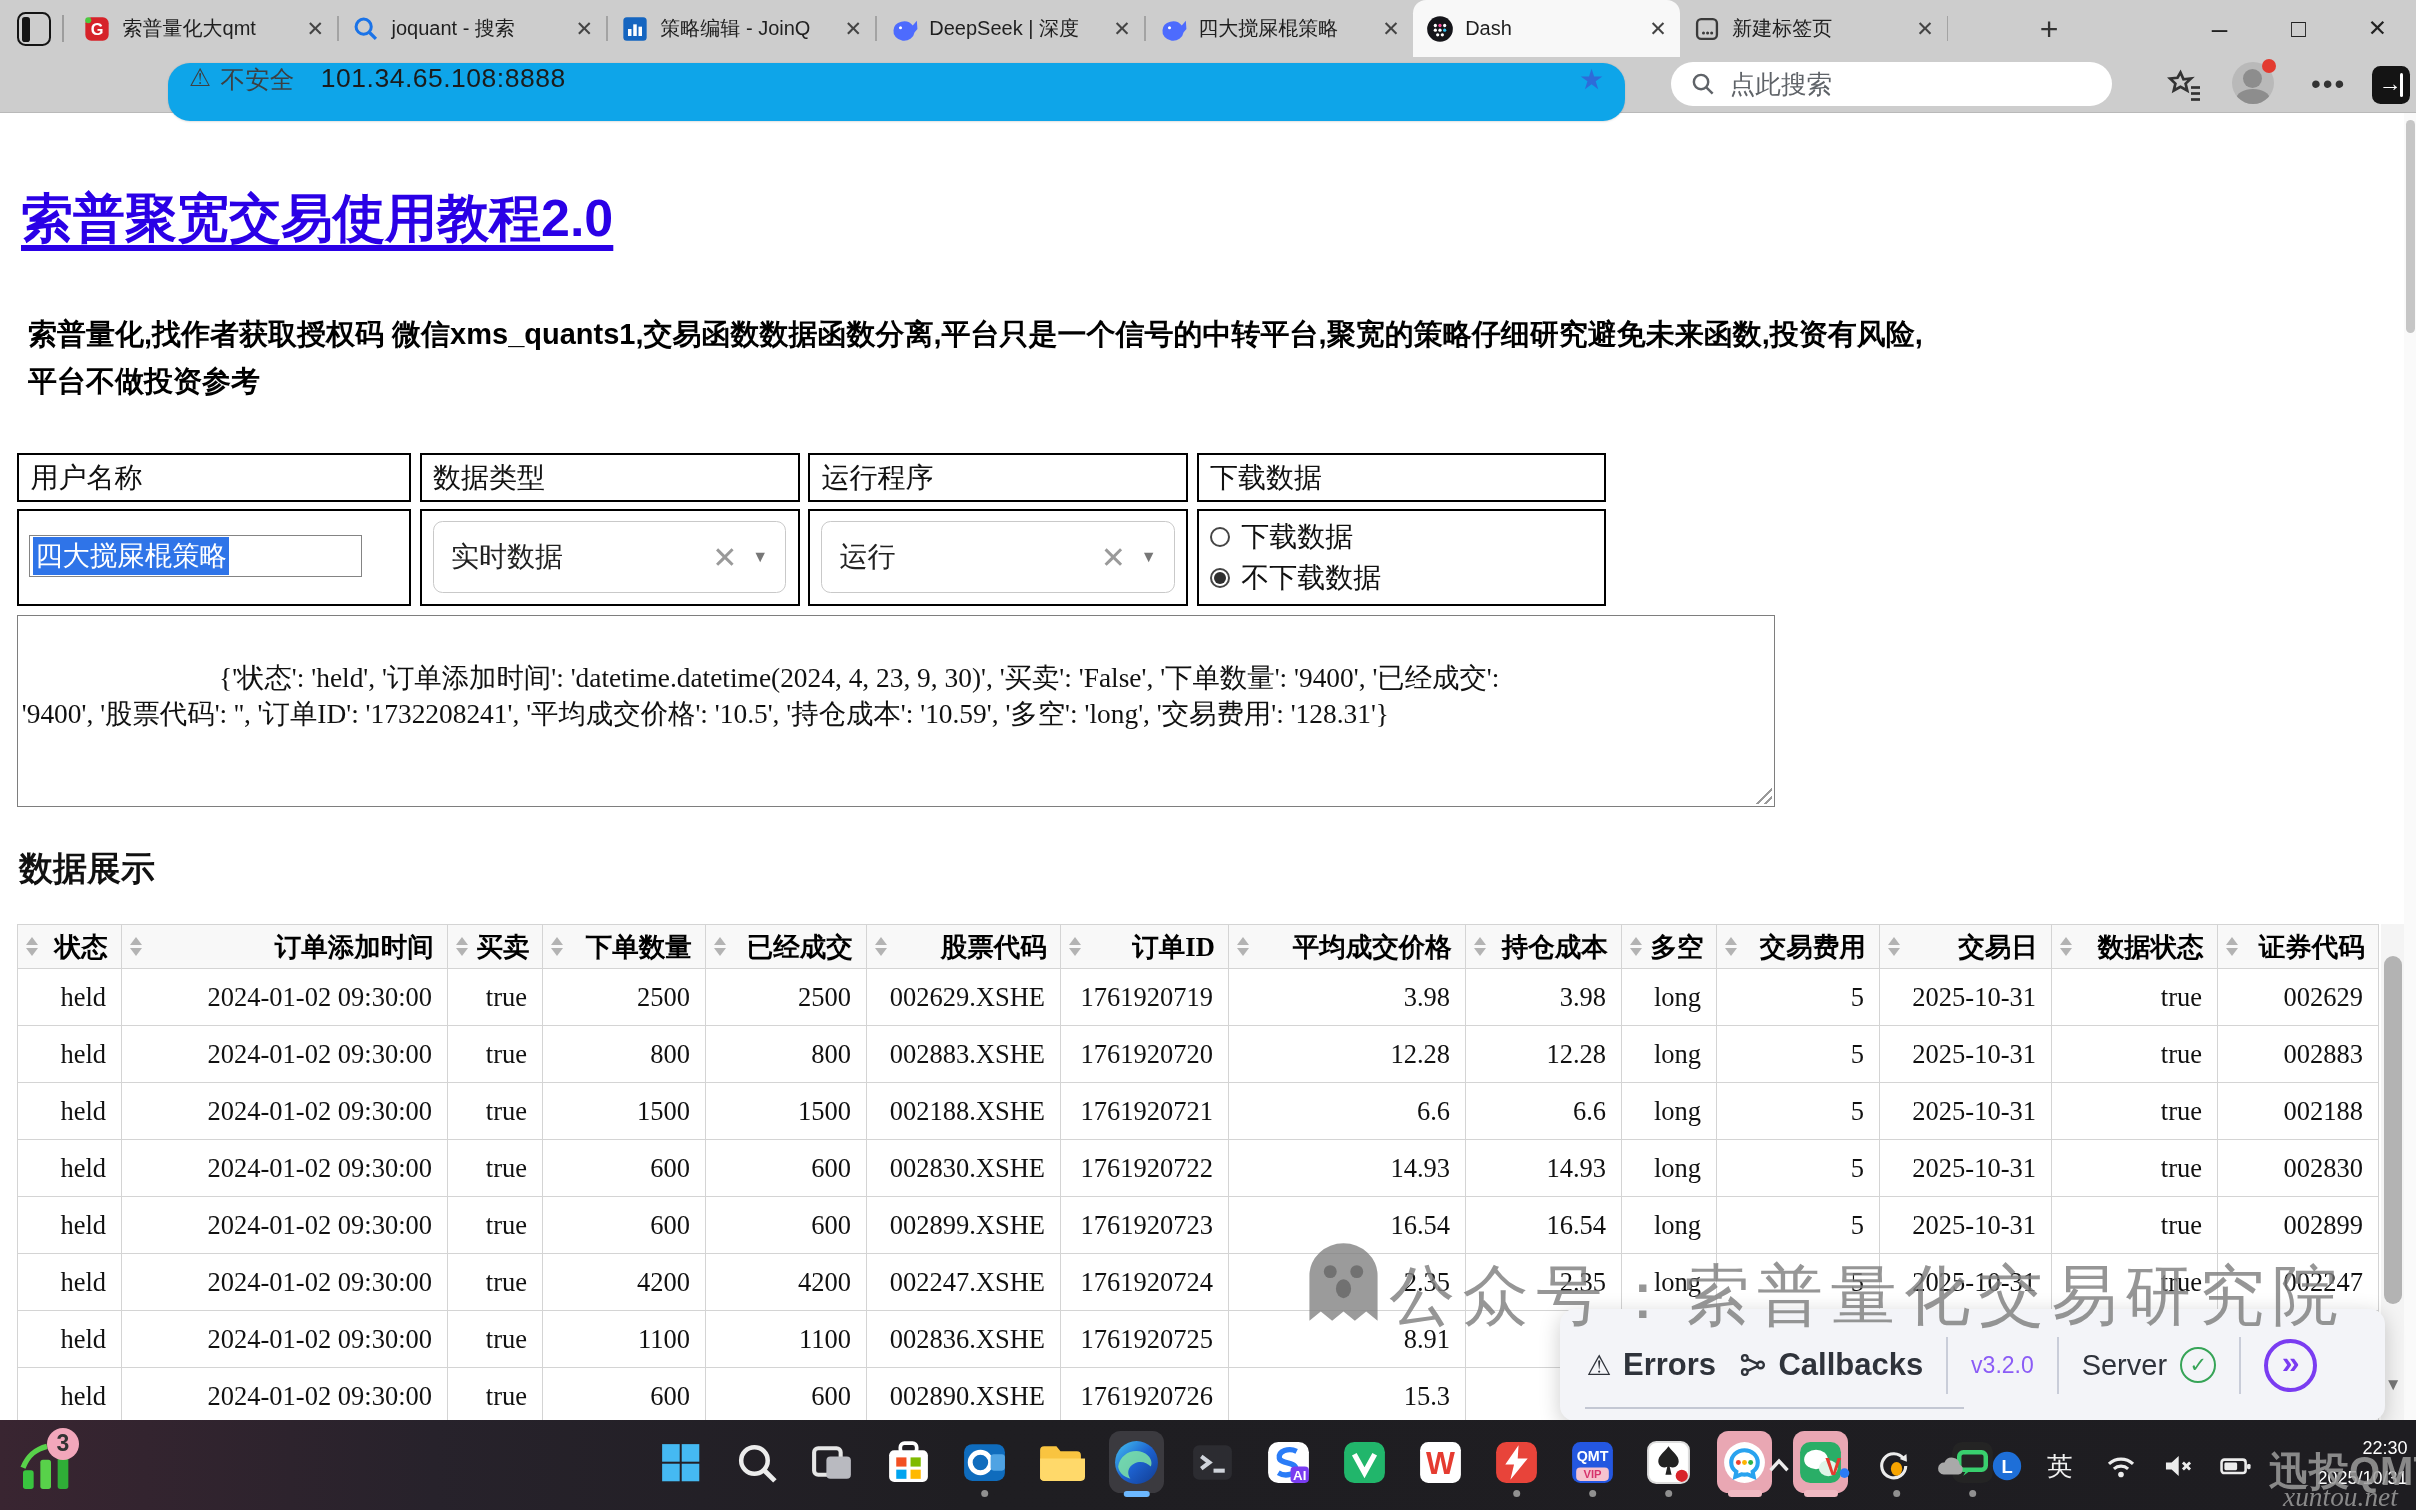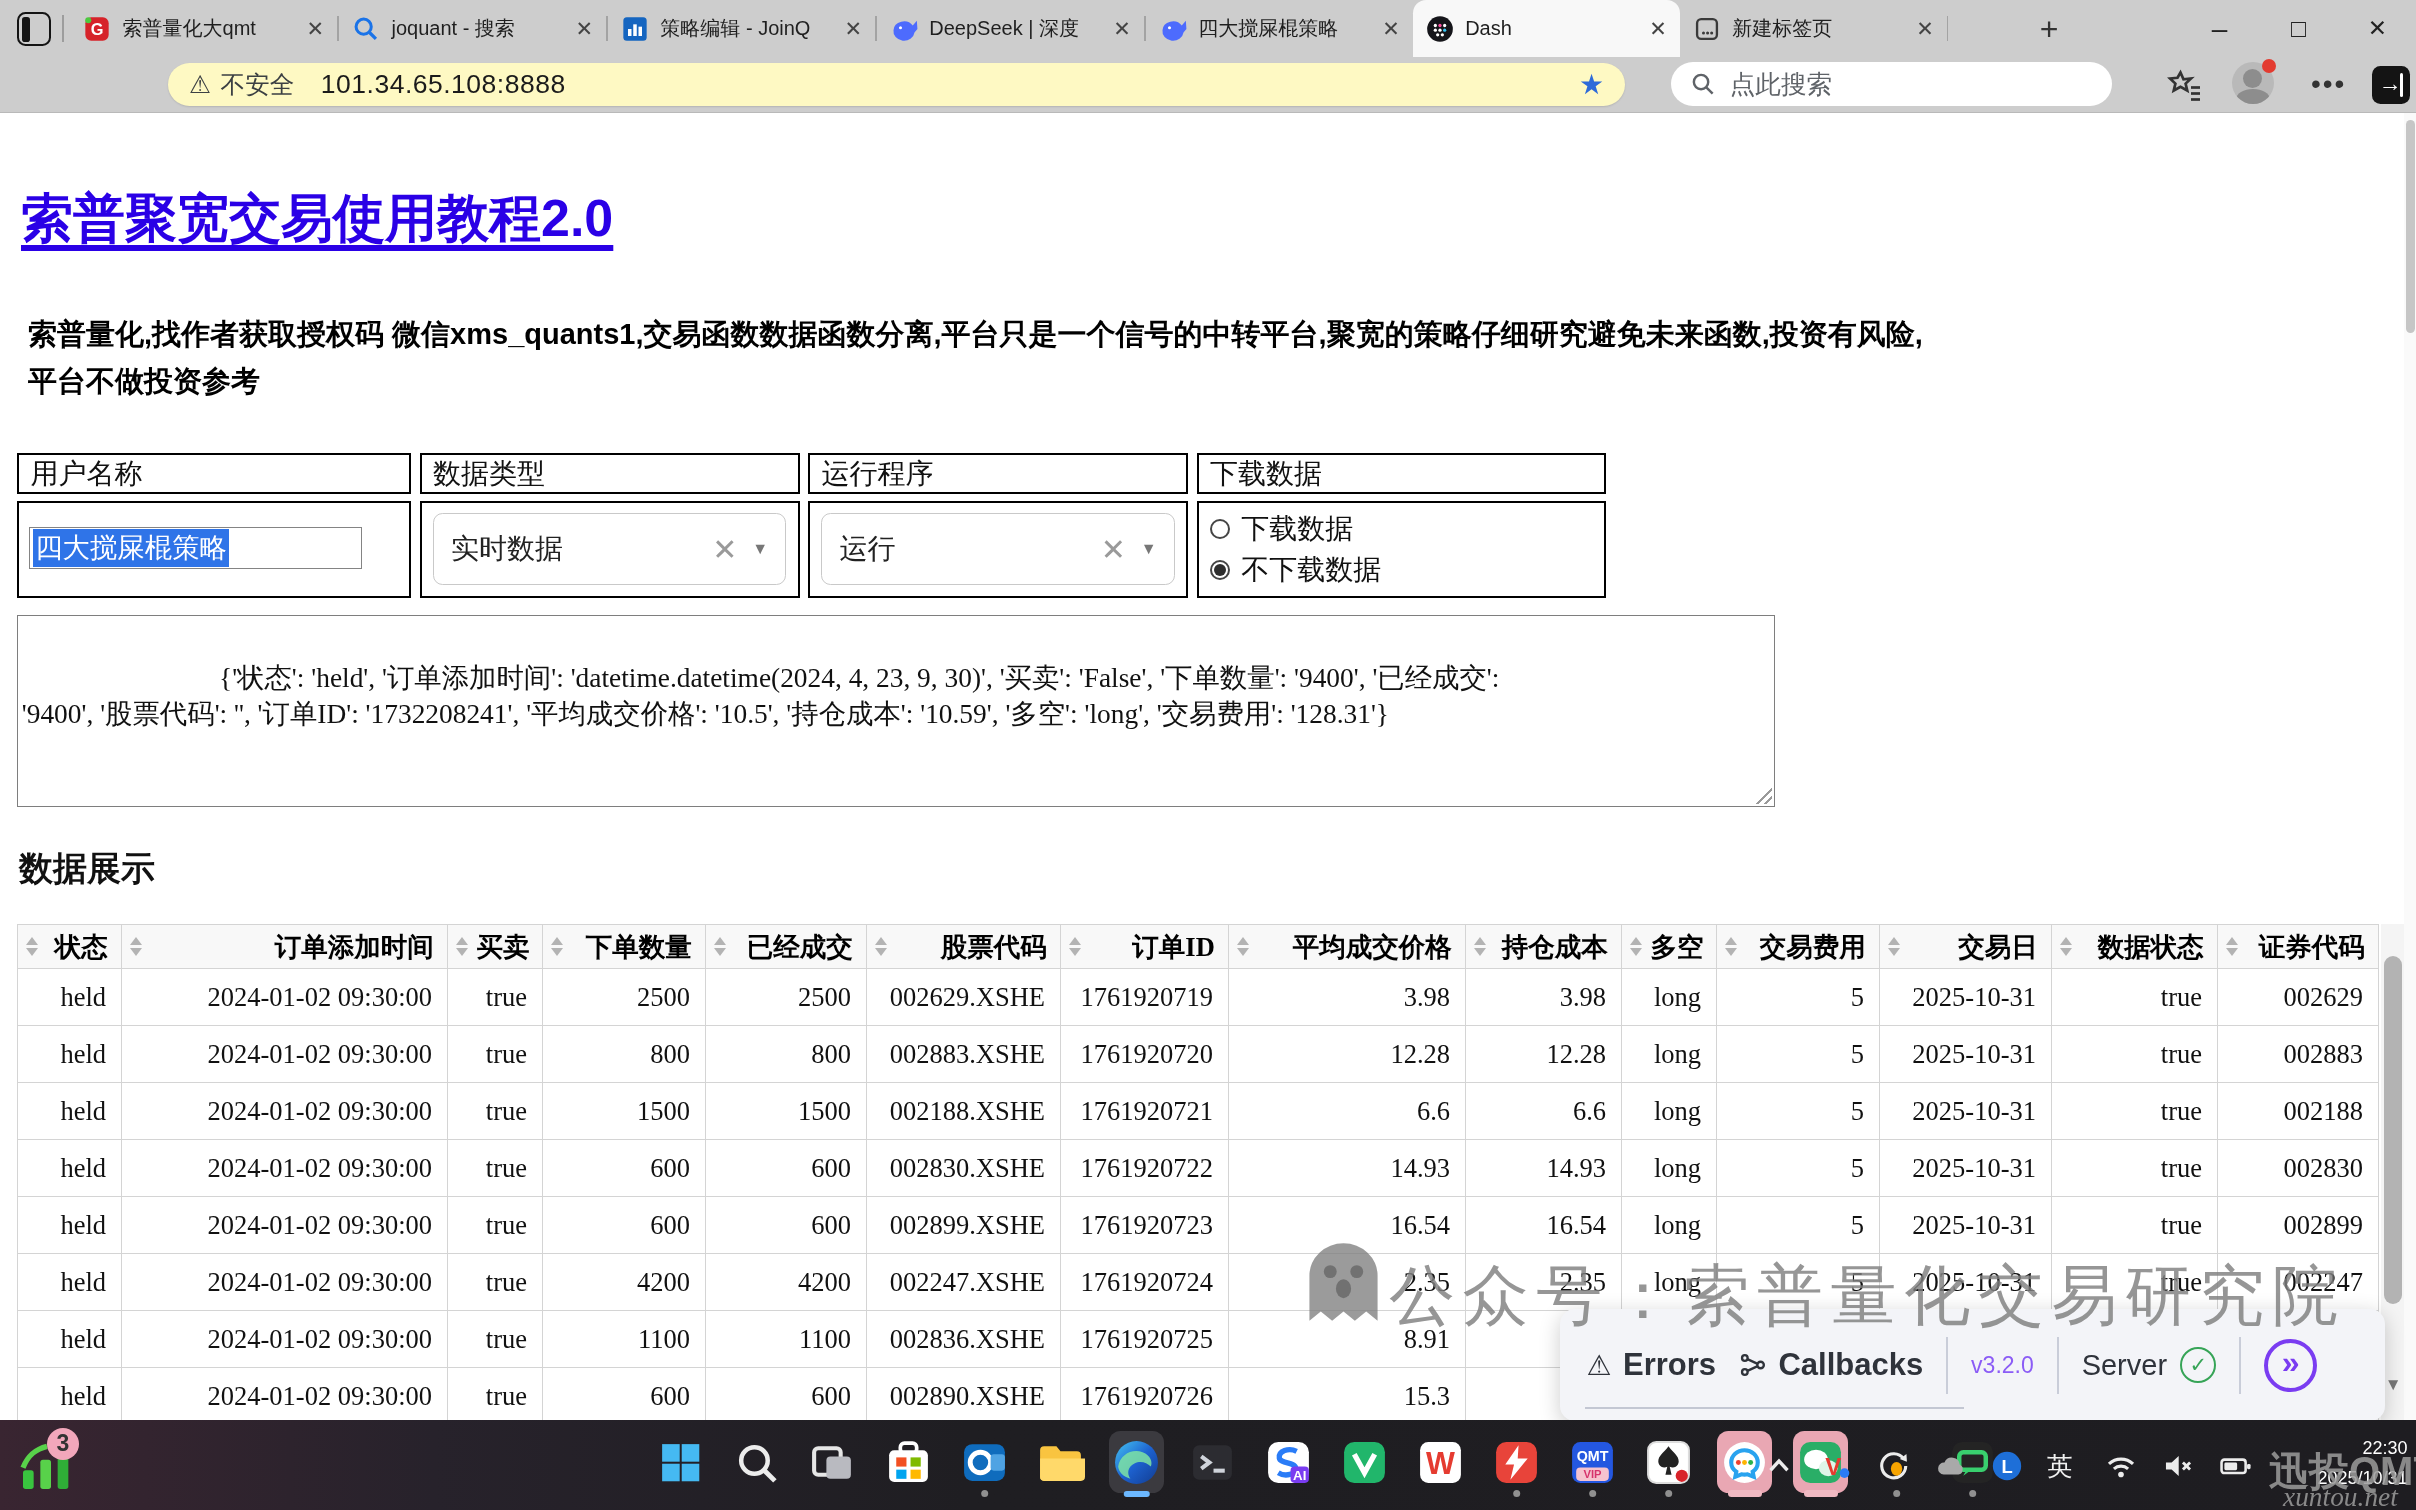--- a/index.html
+++ b/index.html
@@ -23,22 +23,22 @@
   .newtab-btn::before{content:"+"}
   .wctrls{position:absolute;right:0;top:0;height:57px;display:flex}
   .wctrl{width:79px;height:57px;display:flex;align-items:center;justify-content:center;font-size:23px;color:#222}
   .wctrl.min::before{content:"\2013";font-size:28px}
   .wctrl.max::before{content:"\25A1";font-size:24.6px}
   .wctrl.close::before{content:"\2715"}
   .toolbar{position:absolute;left:0;top:57px;width:2417px;height:55px;background:#cdcdcd;border-bottom:0.9px solid #b9b9b9;z-index:10}
   .nav-btn{position:absolute;top:59px;width:49px;height:49px;display:flex;align-items:center;justify-content:center;font-size:32px;color:#333}
   .nav-back{left:17px}.nav-back::before{content:"\2190"}
   .nav-refresh{left:87px}.nav-refresh::before{content:"\27F3"}
-  .addr{position:absolute;left:168px;top:63px;width:1457px;height:43px;background:#fef9c3;border-radius:22px;
-        display:flex;align-items:center;padding:0 21px;box-sizing:border-box;box-shadow:0 0.9px 1.9px rgba(0,0,0,.12)}
+  .addr{position:absolute;left:168px;top:63px;width:1457px;height:58px;background:#0ea5e9;border-radius:22px;
+        display:flex;align-items:flex-start;padding:0 21px;box-sizing:border-box;box-shadow:0 0.9px 1.9px rgba(0,0,0,.12)}
   .warn-icon{font-size:24.6px;color:#3c4043;margin-right:9.5px}.warn-icon::before{content:"\26A0"}
   .sec-label{font-size:24.6px;color:#3c4043;margin-right:26.5px}
   .url-text{font-size:26.5px;color:#1b1b1b;letter-spacing:0.5px;flex:1}
   .bk-star{font-size:28px;color:#2e6bd9}.bk-star::before{content:"\2605"}
   .searchpill{position:absolute;left:1671px;top:62px;width:441px;height:44px;background:#fff;border-radius:23px;
         display:flex;align-items:center;padding:0 19px;box-sizing:border-box}
   .searchpill svg{width:26.5px;height:26.5px;margin-right:13.2px}
   .search-ph{font-size:25.6px;color:#5f6368}
   .fav-ic{position:absolute;left:2167px;top:68px;width:36px;height:36px}
   .avatar{position:absolute;left:2232px;top:62px;width:42px;height:42px;border-radius:50%;background:#b9b9b9;overflow:hidden}
@@ -52,21 +52,21 @@
   .sidebar-ic::after{content:"";position:absolute;right:6.6px;top:6.6px;bottom:6.6px;width:3.8px;background:#fff;border-radius:1.9px}
   
   .page{position:absolute;left:0;top:112px;width:2417px;height:1308px;background:#fff;overflow:hidden}
   .page-sb{position:absolute;right:0;top:112px;width:13.2px;height:1308px;background:#fafafa;z-index:6}
   .page-sb .thumb{position:absolute;left:1.9px;top:7.6px;width:9.5px;height:213px;background:#c6c6c6;border-radius:4.7px}
   .h1-link{position:absolute;left:21px;top:72px;font-size:52px;font-weight:bold;color:#2a00e6;
            text-decoration:underline;text-decoration-thickness:5.7px;text-underline-offset:8.5px;white-space:nowrap}
   .notice{position:absolute;left:28px;top:199px;width:2360px;text-align:left;font-weight:bold;font-size:29px;line-height:47px;color:#000}
   .formrow{position:absolute;left:17px;top:341px;display:flex;gap:8.5px}
   .fgroup{display:flex;flex-direction:column}
-  .fhead{border:2.8px solid #000;height:41px;display:flex;align-items:center;padding:0 11.4px;font-size:28px;box-sizing:border-box}
+  .fhead{border:2.8px solid #000;height:49px;display:flex;align-items:center;padding:0 11.4px;font-size:28px;box-sizing:border-box}
   .fbody{border:2.8px solid #000;height:97px;margin-top:6.6px;position:relative;box-sizing:border-box}
   .u-input{position:absolute;left:9.5px;top:24.6px;width:333px;height:42px;border:1.9px solid #848484;display:flex;align-items:center;padding:0 3.8px;font-size:27.4px;box-sizing:border-box}
   .u-input .sel{background:#2f74e8;color:#fff;padding:0.9px 1.9px}
   .dd{position:absolute;left:11.4px;right:11.4px;top:10.4px;bottom:10.4px;border:1.9px solid #c9c9c9;border-radius:9.5px;
       display:flex;align-items:center;padding:0 17px;font-size:28px;color:#222}
   .dd .ddx{margin-left:auto;color:#9a9a9a;font-size:30px}.dd .ddx::before{content:"\2715"}
   .dd .caret{margin-left:15px;color:#777;font-size:16px}.dd .caret::before{content:"\25BC"}
   .radios{position:absolute;left:11.4px;top:5.7px}
   .rline{display:flex;align-items:center;gap:11.4px;height:41px;font-size:28px}
   .radio{width:20px;height:20px;border:2.8px solid #454545;border-radius:50%;position:relative;box-sizing:border-box;flex:0 0 auto}

